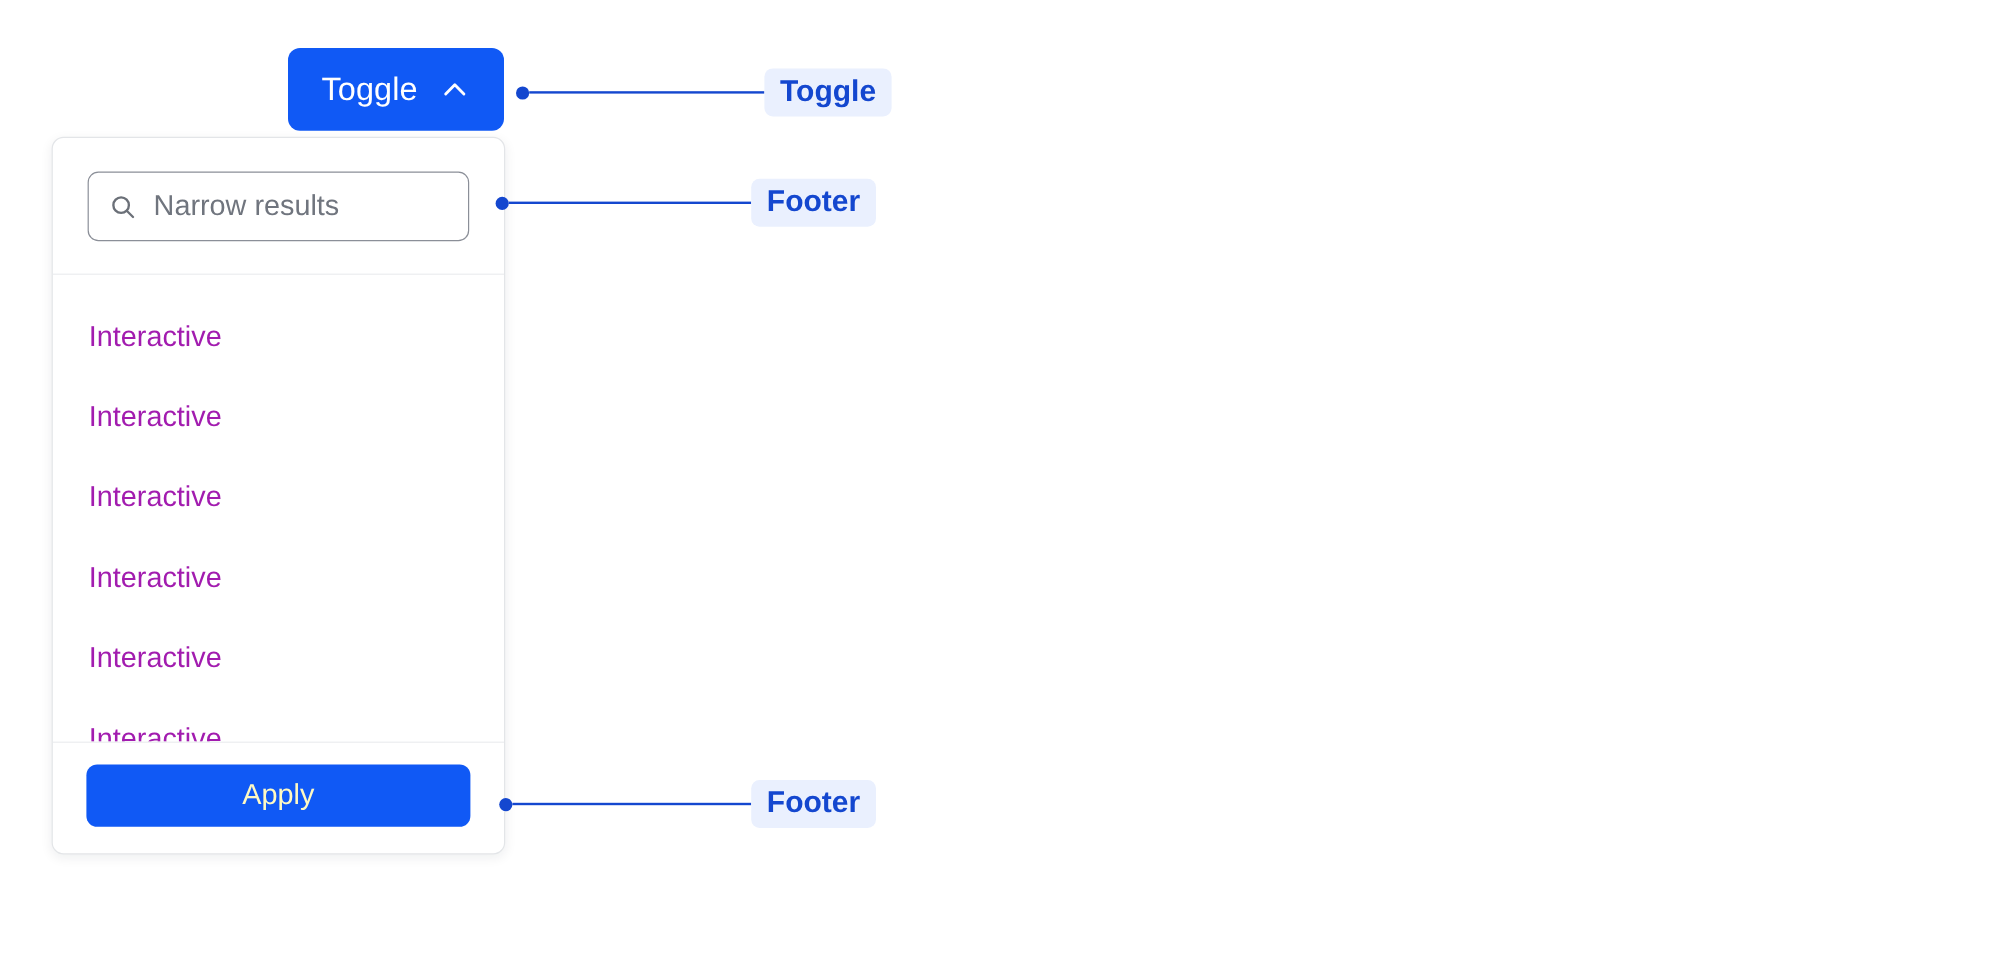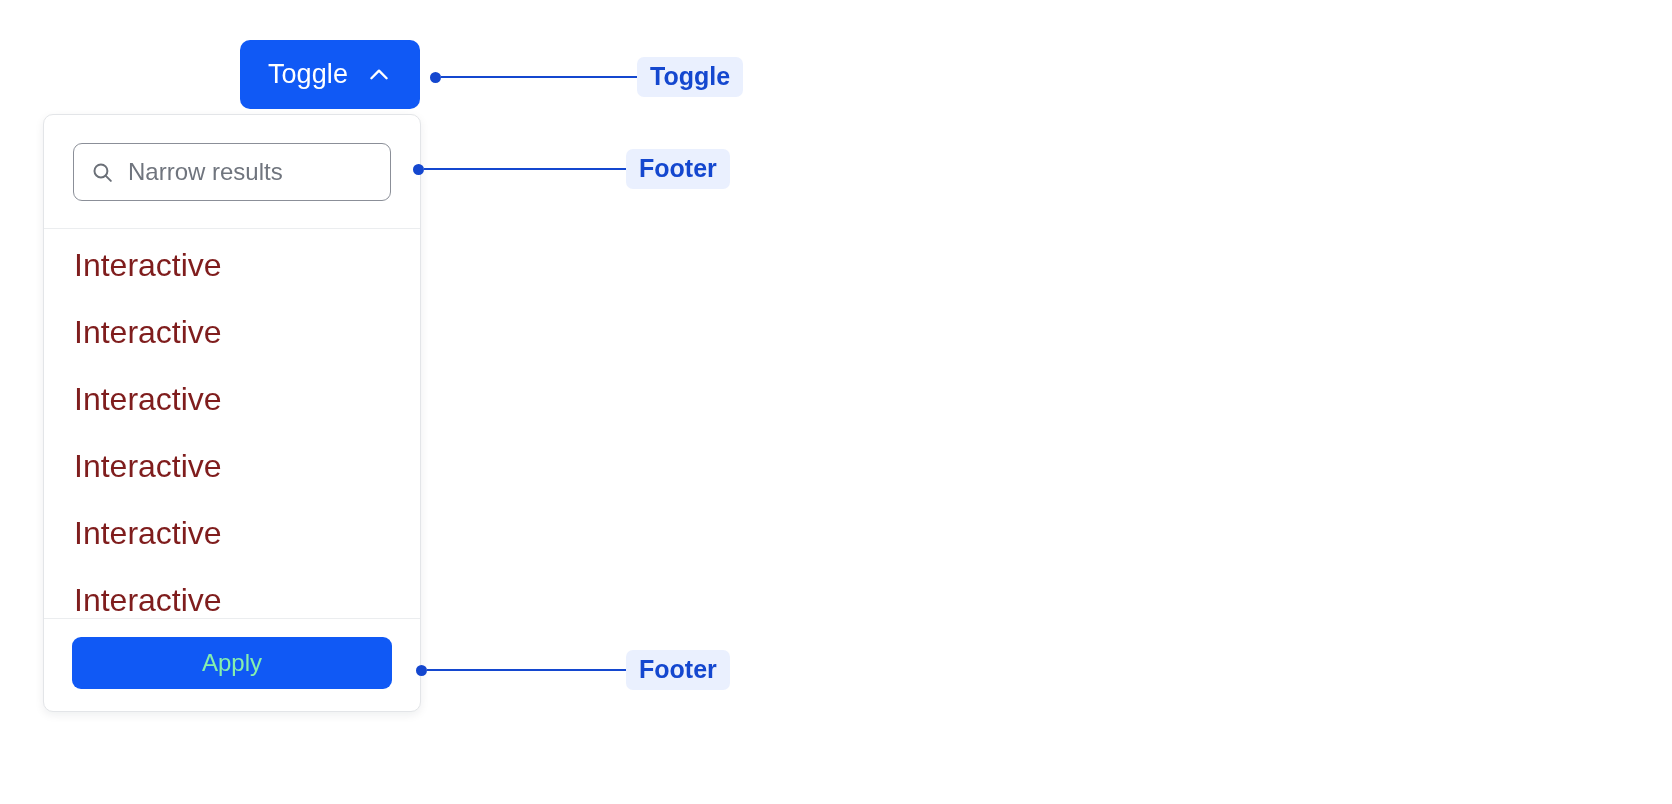--- a/index.html
+++ b/index.html
@@ -109,41 +109,41 @@
 
   
   .panel-list {
     flex: 1 1 auto;
     overflow: hidden;
     padding: 18px 0 10px 0;
   }
   .list-item {
     height: 67px;
     display: flex;
-    align-items: flex-start;
+    align-items: center;
     padding: 0 30px;
-    font-size: 32px;
-    color: #7f1d1d;
+    font-size: 24px;
+    color: #a21caf;
     cursor: pointer;
     white-space: nowrap;
   }
 
   
   .panel-footer {
     flex: none;
     border-top: 1px solid #ebedef;
     padding: 18px 28px 22px 28px;
   }
   .apply-button {
     width: 100%;
     height: 52px;
     background: #1059f5;
     border: none;
     border-radius: 9px;
-    color: #86efac;
+    color: #fef9c3;
     font-family: "Liberation Sans", sans-serif;
     font-size: 24px;
     cursor: pointer;
     display: flex;
     align-items: center;
     justify-content: center;
   }
 
   
   .callout {

